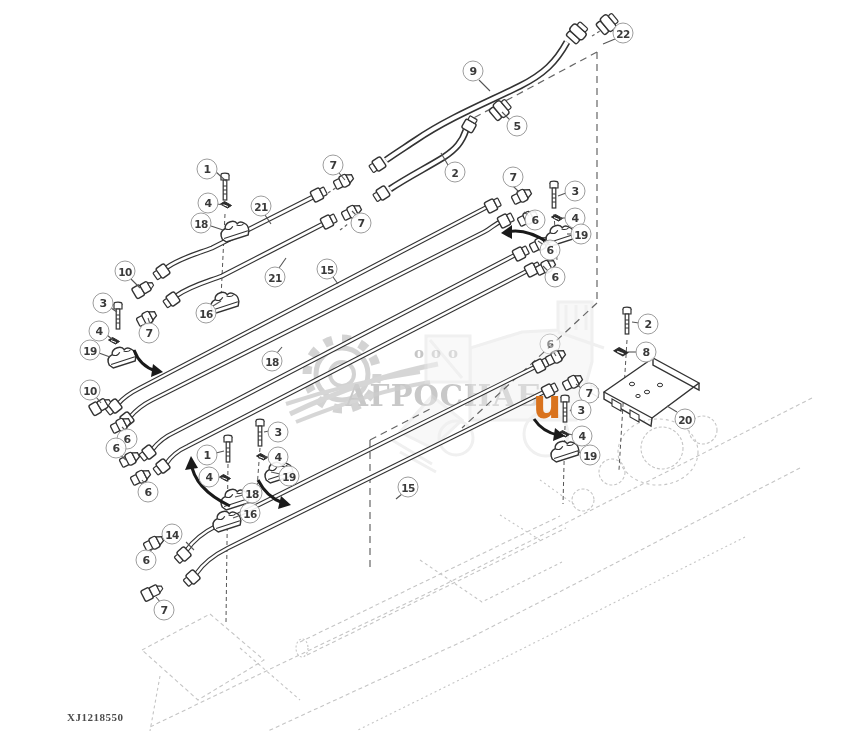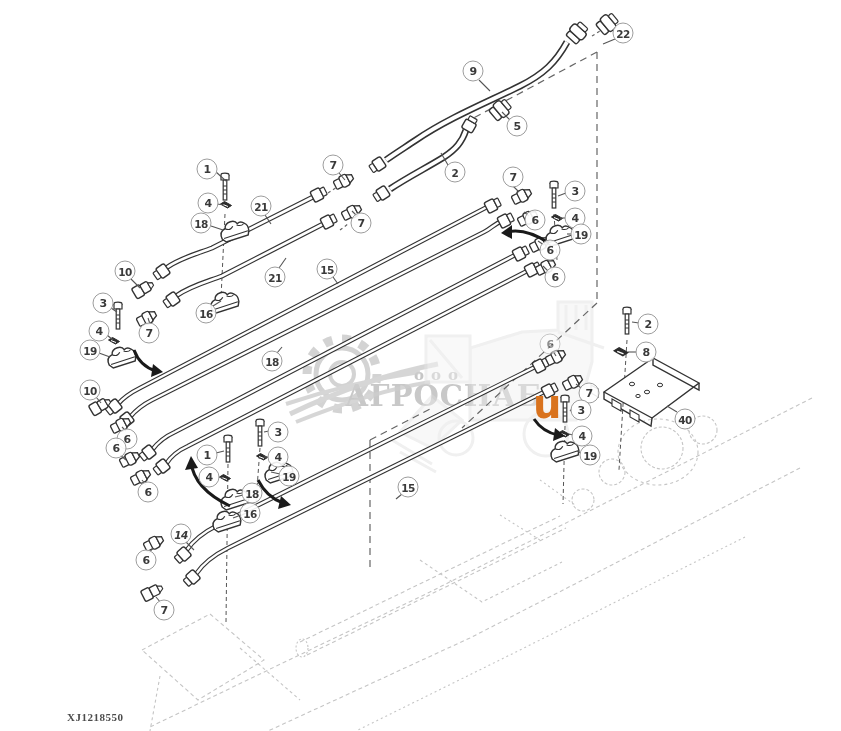--- a/index.html
+++ b/index.html
@@ -1,21 +1,21 @@
 <!DOCTYPE html>
 <html><head>
 <meta charset="utf-8">
 <style>
   html,body{margin:0;padding:0;background:#fff;}
   #stage{position:relative;width:841px;height:731px;background:#ffffff;overflow:hidden;
          font-family:"DejaVu Sans",sans-serif;}
   #stage svg{position:absolute;left:0;top:0;z-index:2;}
   .wm-text{position:absolute;z-index:1;font-family:"DejaVu Serif",serif;font-weight:bold;
            color:#c6c6c6;user-select:none;white-space:nowrap;}
-  #wm-prefix{left:414px;top:366px;font-size:15px;letter-spacing:7px;}
+  #wm-prefix{left:414px;top:344px;font-size:15px;letter-spacing:7px;}
   #wm-name{left:345px;top:379px;font-size:29px;letter-spacing:1px;color:#c8c8c8;}
   #accent-u{position:absolute;left:533px;top:384px;z-index:4;font-family:"DejaVu Sans",sans-serif;
             font-weight:bold;font-size:40px;line-height:1;color:#d9731e;}
   #drawing-number{position:absolute;left:67px;top:711px;z-index:4;font-size:11px;font-weight:bold;
                   color:#4c4c4c;letter-spacing:.5px;font-family:Liberation Serif, serif;}
   #callout-layer{position:absolute;left:0;top:0;width:841px;height:731px;z-index:5;}
   .callout{position:absolute;width:21px;height:21px;box-sizing:border-box;
            border:1.3px solid #9d9d9d;border-radius:50%;background:rgba(255,255,255,.9);
            color:#3a3a3a;font-size:11px;font-weight:bold;display:flex;align-items:center;
            justify-content:center;transform:translate(-50%,-50%);letter-spacing:-.5px;}
@@ -355,28 +355,28 @@
       <div class="callout" style="left: 127px; top: 439px;">6</div>
       <div class="callout" style="left: 116px; top: 448px;">6</div>
       <div class="callout" style="left: 148px; top: 492px;">6</div>
       <div class="callout" style="left: 207px; top: 455px;">1</div>
       <div class="callout" style="left: 278px; top: 432px;">3</div>
       <div class="callout" style="left: 278px; top: 457px;">4</div>
       <div class="callout" style="left: 209px; top: 477px;">4</div>
       <div class="callout two" style="left: 289px; top: 476px;">19</div>
       <div class="callout two" style="left: 252px; top: 493px;">18</div>
       <div class="callout two" style="left: 250px; top: 513px;">16</div>
-      <div class="callout two" style="left: 181px; top: 534px; font-style: italic;">14</div>
+      <div class="callout two" style="left: 172px; top: 534px;">14</div>
       <div class="callout two" style="left: 408px; top: 487px;">15</div>
       <div class="callout" style="left: 146px; top: 560px;">6</div>
       <div class="callout" style="left: 164px; top: 610px;">7</div>
       <div class="callout" style="left: 648px; top: 324px;">2</div>
       <div class="callout" style="left: 646px; top: 352px;">8</div>
       <div class="callout faded" style="left: 550px; top: 344px;">6</div>
       <div class="callout" style="left: 589px; top: 393px;">7</div>
       <div class="callout" style="left: 581px; top: 410px;">3</div>
       <div class="callout" style="left: 582px; top: 436px;">4</div>
       <div class="callout two" style="left: 590px; top: 455px;">19</div>
-      <div class="callout two" style="left: 685px; top: 419px;">40</div>
+      <div class="callout two" style="left: 685px; top: 419px;">20</div>
     </div>
   <span id="accent-u" style="color: rgb(217, 115, 30);">u</span>
   <span id="drawing-number">XJ1218550</span>
 </div>
 
 </body></html>

